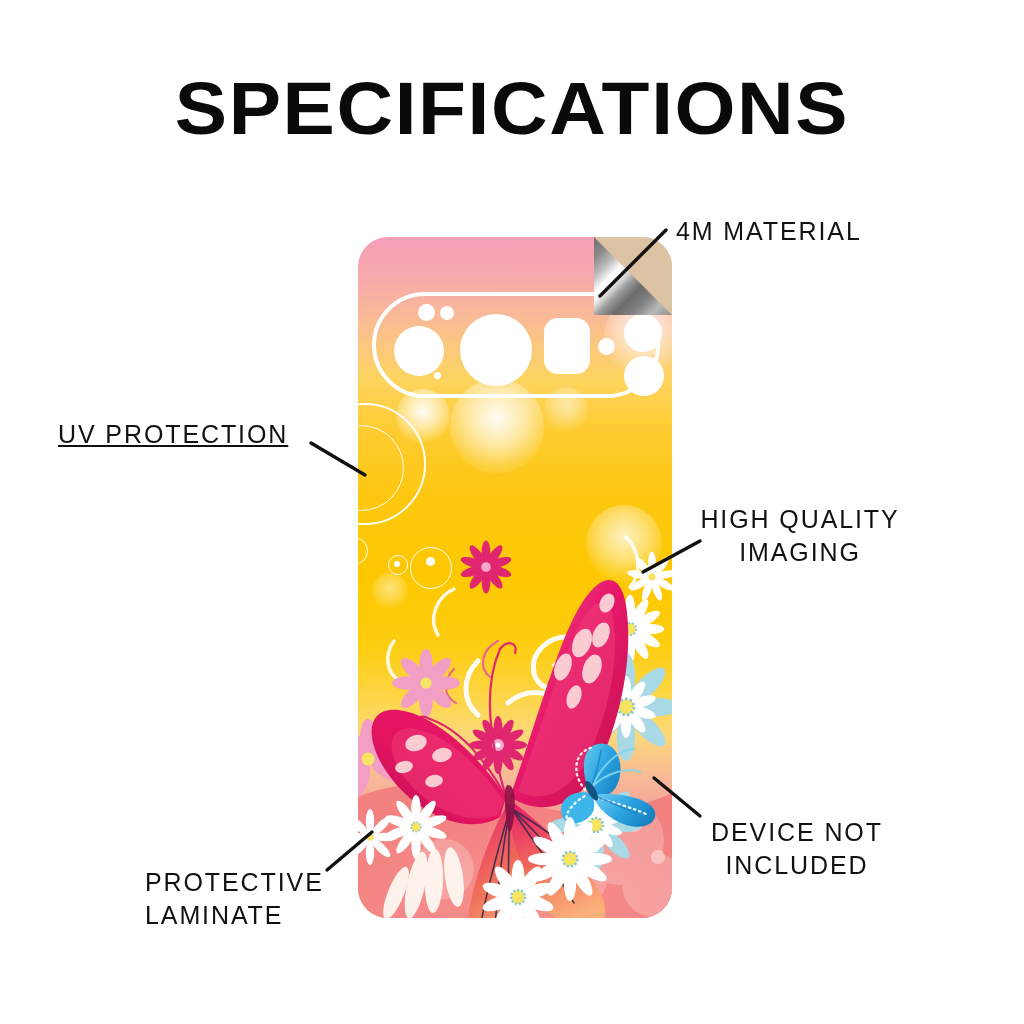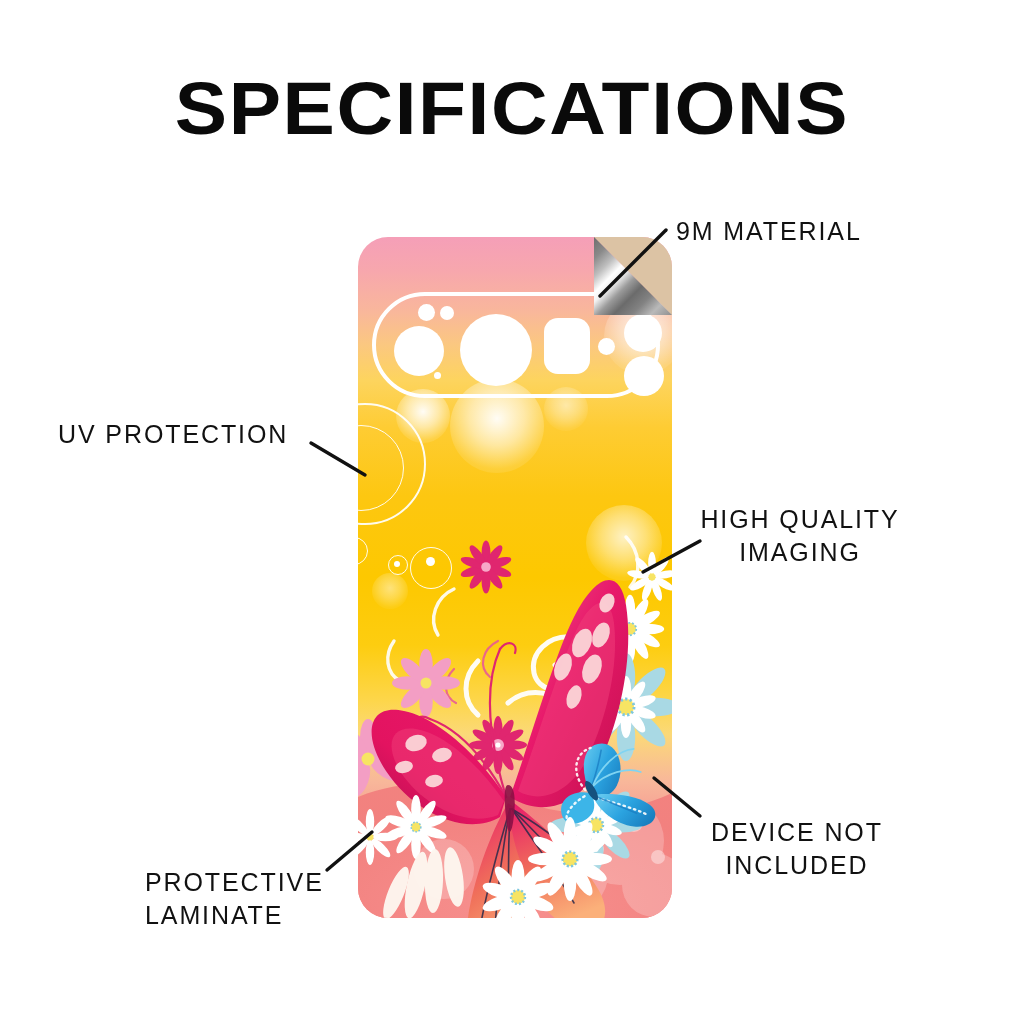--- a/index.html
+++ b/index.html
@@ -48,21 +48,21 @@
     position: absolute;
     font-family: "Liberation Sans", sans-serif;
     font-weight: 500;
     font-size: 25px;
     line-height: 1.32;
     letter-spacing: 1.9px;
     color: #111111;
     white-space: pre-line;
   }
   .callout.l-3m        { left: 676px; top: 215px;  text-align: left; }
-  .callout.l-uv        { left: 58px;  top: 418px;  text-align: right; }
+  .callout.l-uv        { left: 58px;  top: 418px;  text-align: right; text-decoration: underline; }
   .callout.l-imaging   { left: 694px; top: 503px;  text-align: center; width: 212px; }
   .callout.l-device    { left: 706px; top: 816px;  text-align: center; width: 182px; }
   .callout.l-laminate  { left: 145px; top: 866px;  text-align: left; width: 180px; }
 
   
   #leaders {
     position: absolute;
     left: 0; top: 0;
     width: 1024px; height: 1024px;
     pointer-events: none;
@@ -576,21 +576,21 @@
   <svg id="leaders" viewBox="0 0 1024 1024">
     <g stroke="#111111" stroke-width="3.4" stroke-linecap="round" fill="none">
       <line x1="666" y1="230" x2="600" y2="296"></line>
       <line x1="311" y1="443" x2="365" y2="475"></line>
       <line x1="700" y1="541" x2="643" y2="572"></line>
       <line x1="700" y1="816" x2="654" y2="778"></line>
       <line x1="327" y1="870" x2="372" y2="832"></line>
     </g>
   </svg>
 
-  <div class="callout l-3m">9M MATERIAL</div>
+  <div class="callout l-3m">4M MATERIAL</div>
   <div class="callout l-uv">UV PROTECTION</div>
   <div class="callout l-imaging">HIGH QUALITY
 IMAGING</div>
   <div class="callout l-device">DEVICE NOT
 INCLUDED</div>
   <div class="callout l-laminate">PROTECTIVE
 LAMINATE</div>
 
 </div>
 

